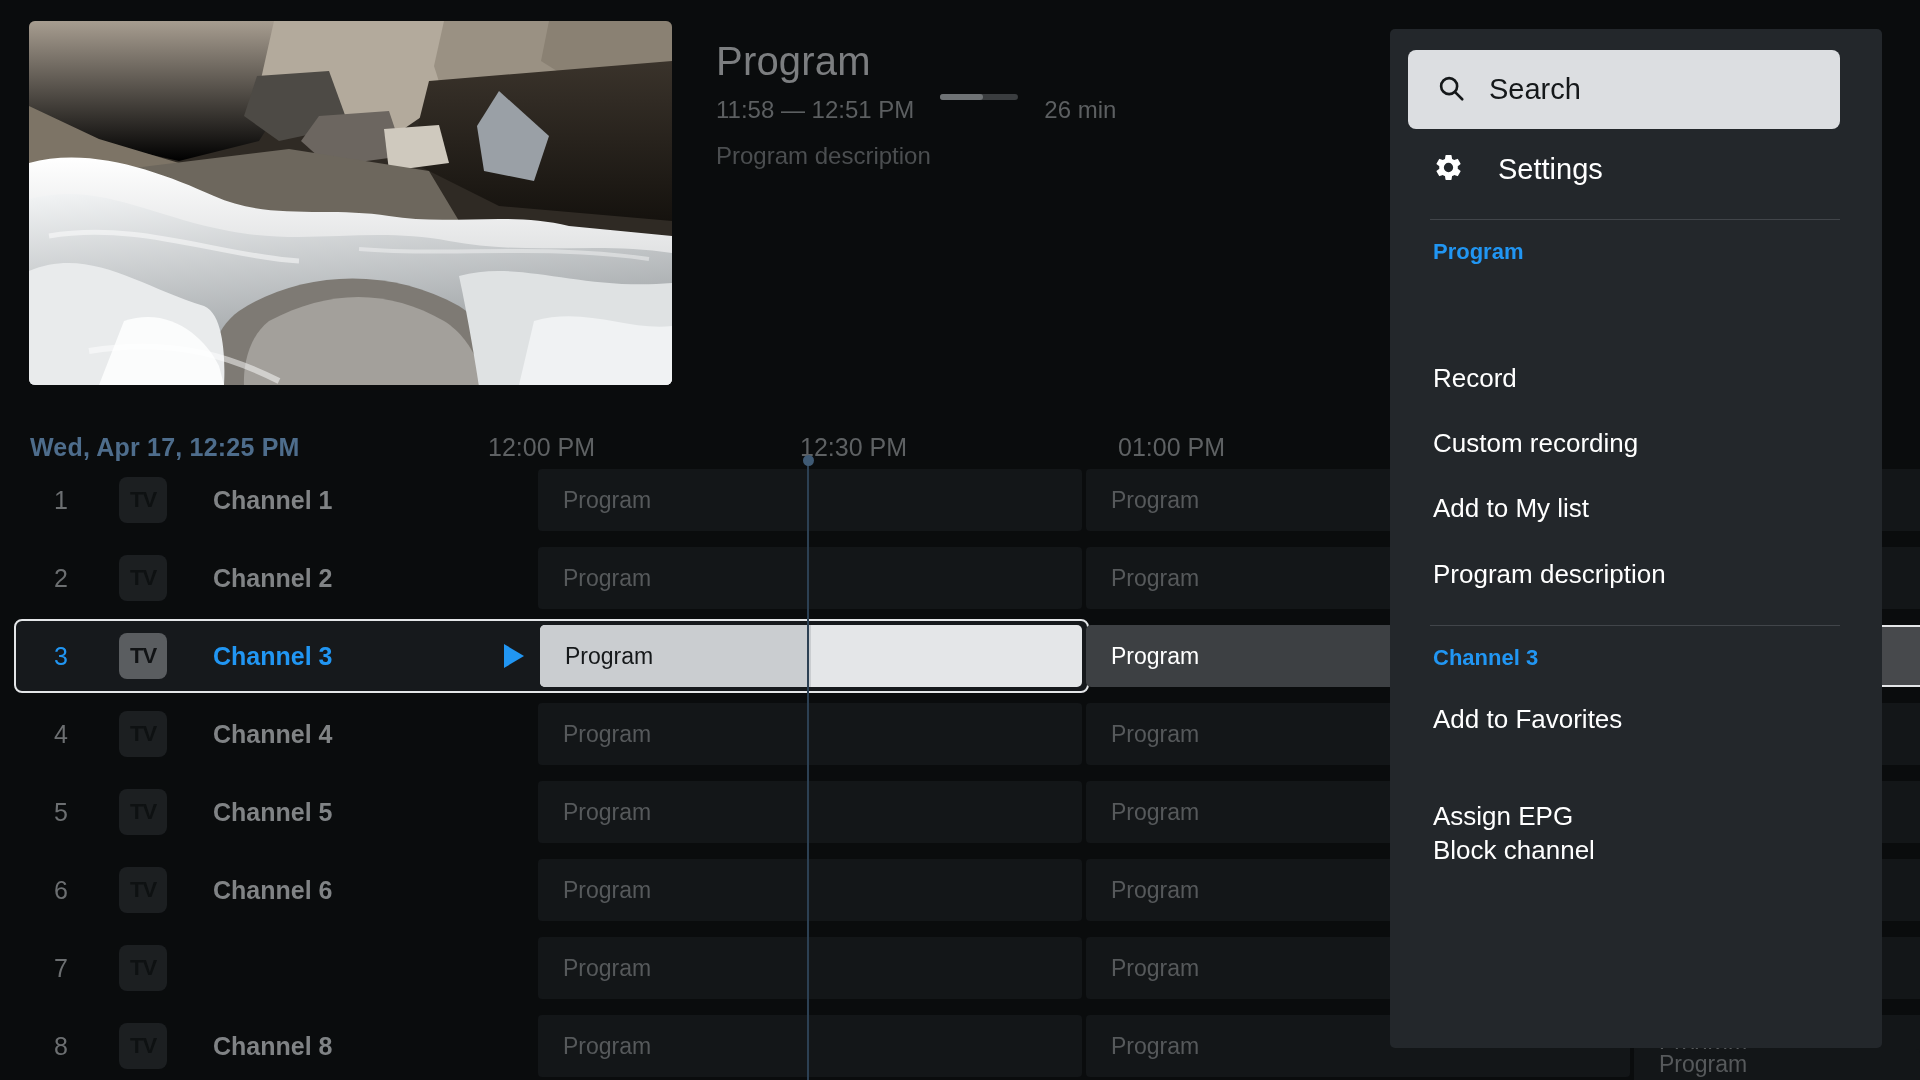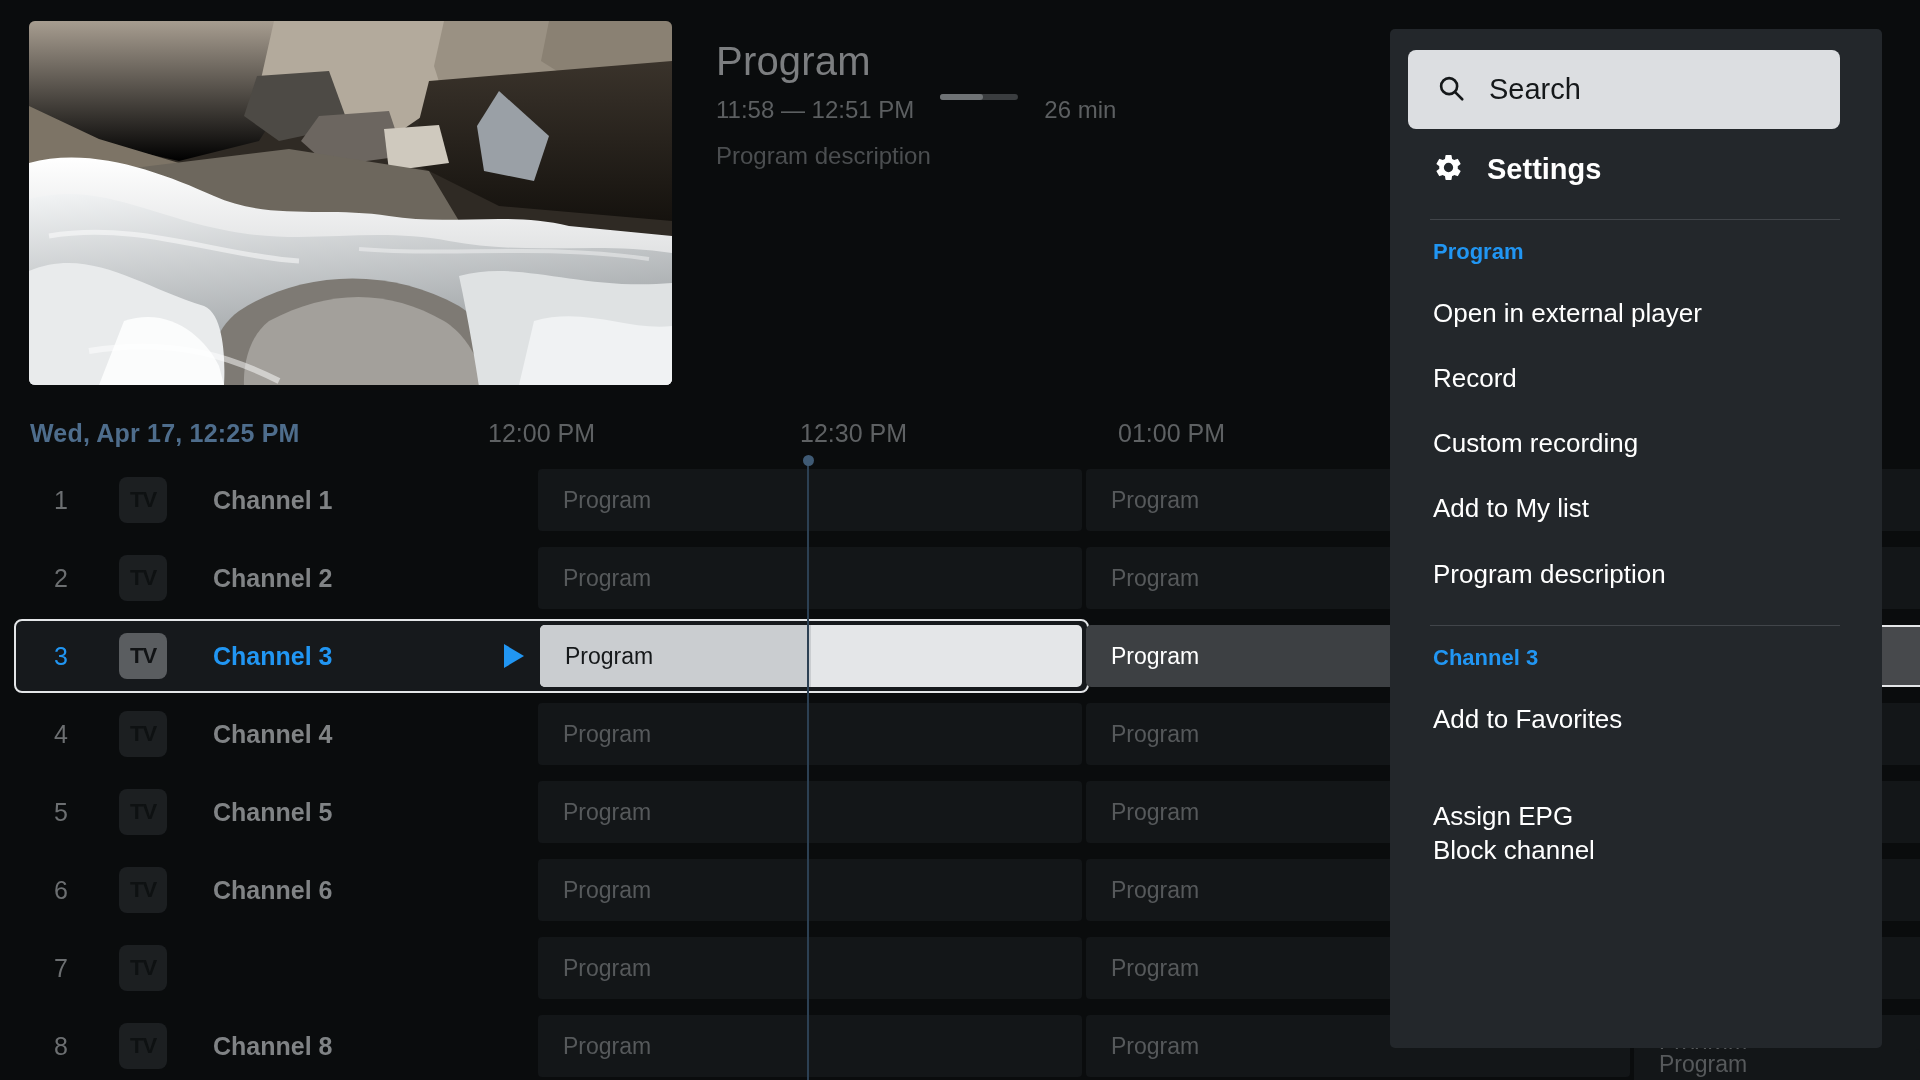--- a/index.html
+++ b/index.html
@@ -40,21 +40,21 @@
     position: absolute; left: 0; top: 0; height: 100%;
     border-radius: 3px; background: #6f7375;
   }
   #preview-duration { white-space: nowrap; color:#5c5f61; }
   #preview-desc {
     margin-top: 14px; font-size: 24px; color: #4b4e50; line-height: 32px;
   }
 
   
   #timeline {
-    position: absolute; left: 0; top: 410px; width: 1920px; height: 52px;
+    position: absolute; left: 0; top: 424px; width: 1920px; height: 52px;
   }
   #timeline-date {
     position: absolute; left: 30px; top: 9px;
     font-size: 25px; font-weight: 700; color: #4e6d8c; letter-spacing: .2px;
   }
   .time-label {
     position: absolute; top: 9px; font-size: 25px; color: #5e6163;
   }
   #t1 { left: 488px; } #t2 { left: 800px; } #t3 { left: 1118px; }
   #now-marker {
@@ -160,21 +160,21 @@
   }
   #search-icon { margin-left: 28px; display:block; }
   #search-label {
     margin-left: 23px; font-size: 29px; color: #15181a;
   }
   #settings-row {
     position: absolute; left: 18px; top: 112px; height: 56px;
     display: flex; align-items: center;
   }
   #gear-icon { margin-left: 25px; display:block; }
-  #settings-label { margin-left: 23px; font-size: 29px; color: #ffffff; font-weight: bold; }
+  #settings-label { margin-left: 34px; font-size: 29px; color: #ffffff; }
   .divider {
     position: absolute; left: 40px; width: 410px; height: 1px;
     background: #41454a;
   }
   #div1 { top: 190px; }
   #div2 { top: 596px; }
   .menu-section-head {
     position: absolute; left: 43px;
     font-size: 22px; font-weight: 700; color: #2196f3;
   }
@@ -458,21 +458,20 @@
         <svg width="31" height="31" viewBox="0 0 24 24" fill="#ffffff">
           <path d="M19.14 12.94a7.07 7.07 0 0 0 .06-.94 7.07 7.07 0 0 0-.06-.94l2.03-1.58a.49.49 0 0 0 .12-.61l-1.92-3.32a.48.48 0 0 0-.59-.22l-2.39.96a7.03 7.03 0 0 0-1.62-.94l-.36-2.54a.47.47 0 0 0-.47-.41h-3.84a.47.47 0 0 0-.47.41l-.36 2.54c-.59.24-1.13.56-1.62.94l-2.39-.96a.48.48 0 0 0-.59.22L2.75 8.87a.49.49 0 0 0 .12.61l2.03 1.58c-.04.31-.06.62-.06.94s.02.63.06.94l-2.03 1.58a.49.49 0 0 0-.12.61l1.92 3.32c.12.21.37.29.59.22l2.39-.96c.49.38 1.03.7 1.62.94l.36 2.54c.04.24.24.41.47.41h3.84c.23 0 .43-.17.47-.41l.36-2.54c.59-.24 1.13-.56 1.62-.94l2.39.96c.22.07.47-.01.59-.22l1.92-3.32a.49.49 0 0 0-.12-.61l-2.03-1.58zM12 15.6A3.6 3.6 0 1 1 12 8.4a3.6 3.6 0 0 1 0 7.2z"></path>
         </svg>
       </span>
       <span id="settings-label">Settings</span>
     </div>
 
     <div class="divider" id="div1"></div>
 
     <div class="menu-section-head" id="sec-program">Program</div>
-    <div class="menu-item" id="mi-0">Open in external player</div>
     <div class="menu-item" id="mi-1">Record</div>
     <div class="menu-item" id="mi-2">Custom recording</div>
     <div class="menu-item" id="mi-3">Add to My list</div>
     <div class="menu-item" id="mi-4">Program description</div>
 
     <div class="divider" id="div2"></div>
 
     <div class="menu-section-head" id="sec-channel">Channel 3</div>
     <div class="menu-item" id="mi-5">Add to Favorites</div>
     <div class="menu-item" id="mi-6">Assign EPG</div>

